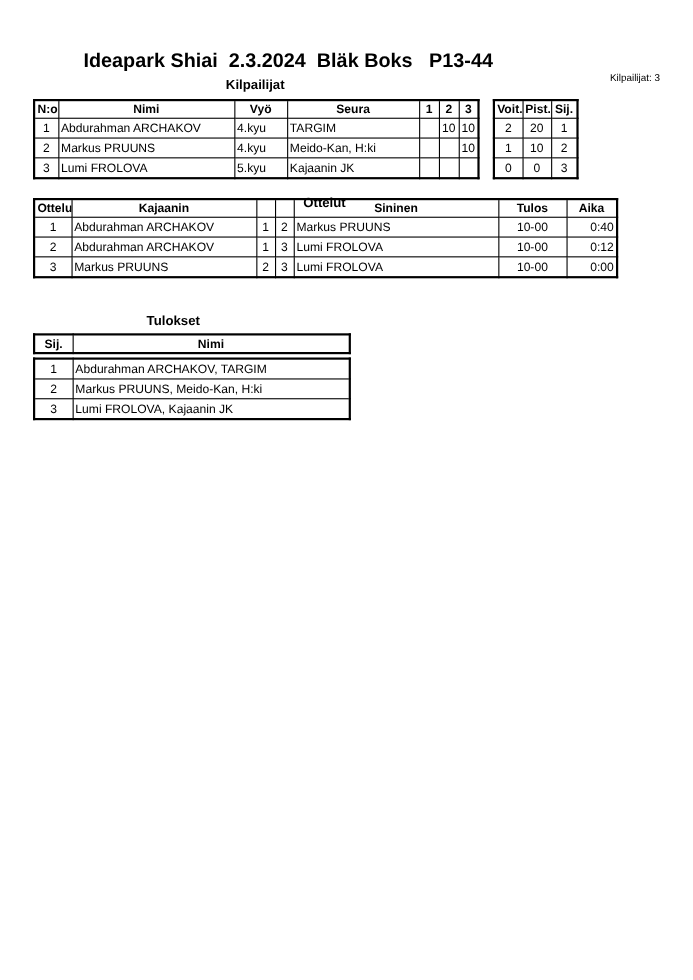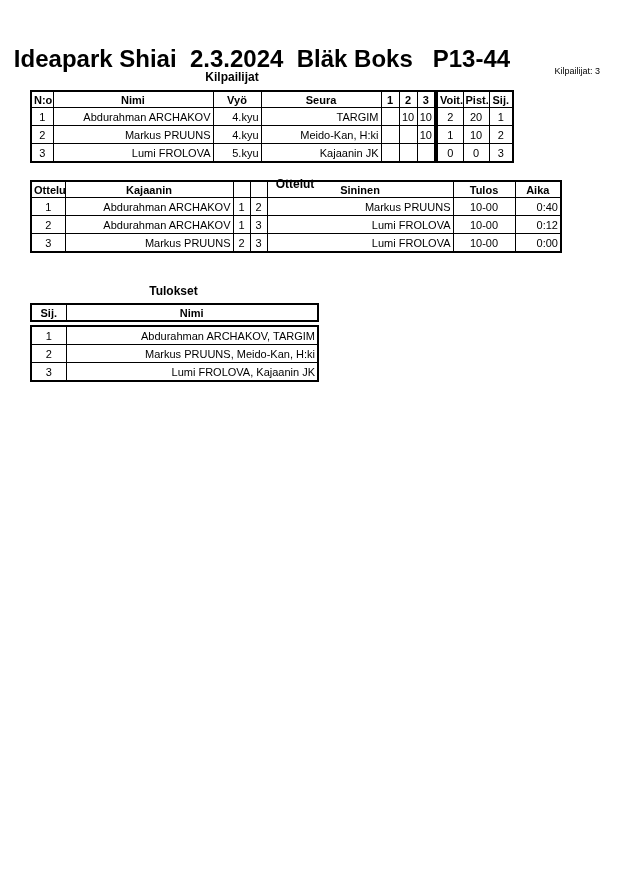--- a/index.html
+++ b/index.html
@@ -10,62 +10,62 @@
     margin: 0 auto;
     background: #ffffff;
     font-family: "Liberation Sans", sans-serif;
     color: #000;
     overflow: hidden;
   }
   .doc-title {
     position: absolute;
     top: 45px; left: 0; width: 524px;
     text-align: center;
-    font-size: 24px;
+    font-size: 18px;
     font-weight: bold;
     white-space: pre;
   }
   .count {
     position: absolute;
     top: 66px; right: 30px;
     font-size: 9px;
     margin-left: 32px;
   }
   .section-heading {
     position: absolute;
     font-weight: bold;
     font-size: 12px;
     text-align: center;
   }
   #h-kilpailijat { top: 70px; left: 30px; width: 404px; }
   #h-ottelut     { top: 177px; left: 30px; width: 530px; }
-  #h-tulokset    { top: 284px; left: 30px; width: 287px; }
+  #h-tulokset    { top: 284px; left: 14px; width: 287px; }
 
   .tbl-wrap { position: absolute; display: flex; align-items: flex-start; }
-  #t-competitors { top: 90px;  left: 30px; gap: 0; }
+  #t-competitors { top: 90px;  left: 30px; gap: 12px; }
   #t-matches     { top: 180px; left: 30px; }
   #t-results     { top: 303px; left: 30px; flex-direction: column; gap: 3px; }
 
   table.grid {
     border-collapse: collapse;
     border: 2px solid #000;
     table-layout: fixed;
   }
   .grid th, .grid td {
     border: 1px solid #000;
     font-size: 11px;
     white-space: nowrap;
     overflow: hidden;
     padding: 0 2px;
     vertical-align: middle;
   }
   .grid th { font-weight: bold; text-align: center; height: 15px; }
   .grid td { height: 17px; }
   .c { text-align: center; }
-  .l { text-align: right; padding-left: 5px; }
+  .l { text-align: left; padding-left: 5px; }
   .r { text-align: right; padding-right: 5px; }
 </style>
 </head>
 <body>
 
 <div class="page">
 
   <div class="doc-title">Ideapark Shiai  2.3.2024  Bläk Boks   P13-44</div>
   <div class="count">Kilpailijat: 3</div>
 

